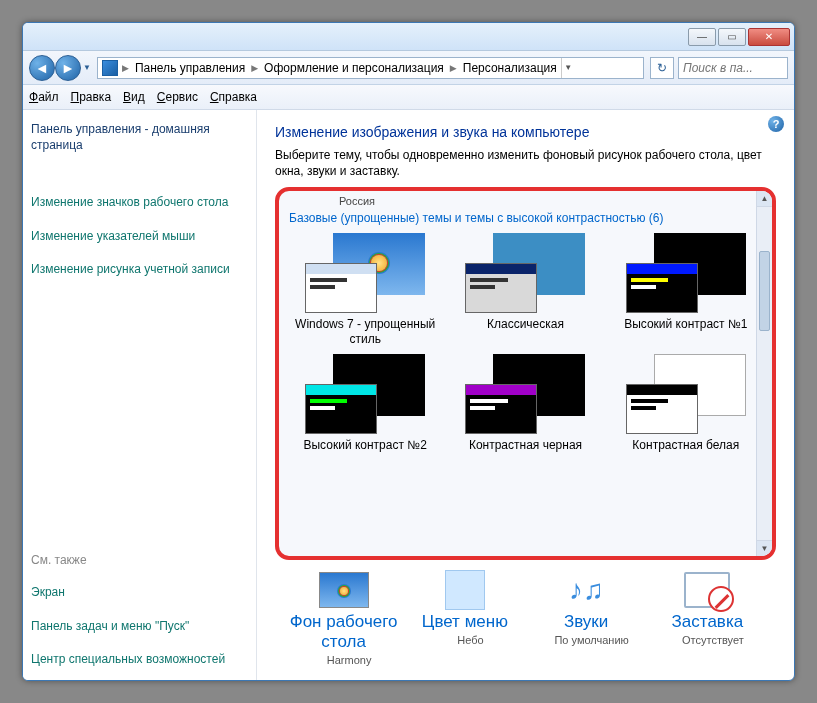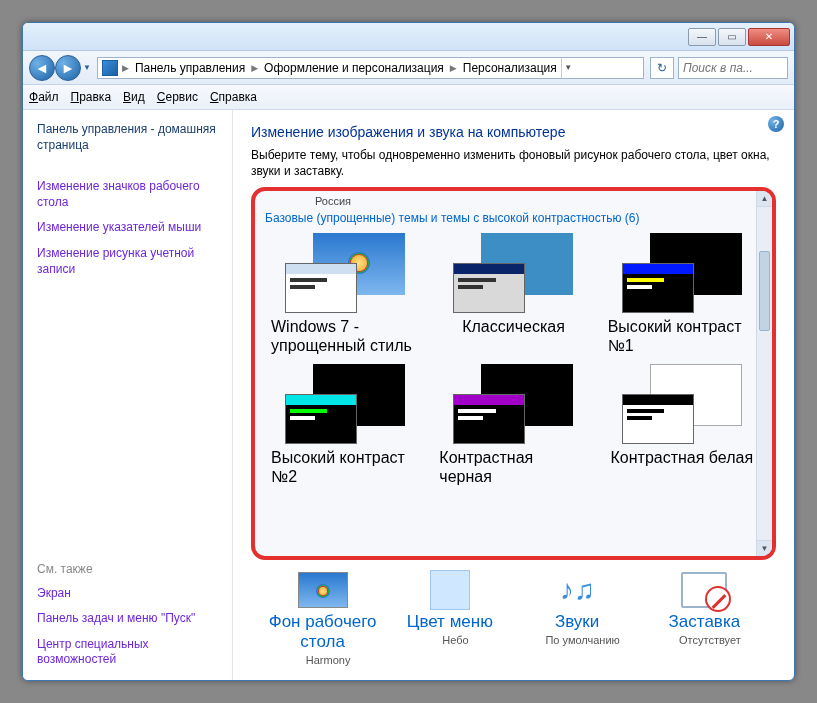--- a/index.html
+++ b/index.html
@@ -68,26 +68,26 @@
     height: 22px; background: linear-gradient(to bottom,#f7f9fd,#eaf0f9);
     border-bottom: 1px solid #d0dae8;
     display: flex; align-items: center; padding: 12px 6px; gap: 12px;
     font-size: 12px;
   }
   .menubar span { text-decoration: underline; text-decoration-color: transparent; }
   .menubar span::first-letter { text-decoration: underline; }
   
   .body { flex:1; display:flex; overflow:hidden; }
   .sidebar {
-    width: 210px; padding: 12px 14px;
+    width: 234px; padding: 12px 8px;
     background: #fff; border-right: 1px solid #e0e5ec;
-    display:flex; flex-direction:column; gap:10px;
+    display:flex; flex-direction:column; gap:18px;
     font-size: 12px;
   }
-  .sidebar .link { color: #6d28d9; cursor: pointer; line-height: 1.3; }
+  .sidebar .link { color: #0f766e; cursor: pointer; line-height: 1.3; }
   .sidebar .link.plain { color: #1a3e6e; }
   .sidebar .spacer { flex:1; }
   .sidebar .dim { color: #888; }
   .content { flex:1; position: relative; padding: 14px 18px 8px 18px; overflow:hidden; display:flex; flex-direction:column; }
   .help-icon {
     position: absolute; top: 6px; right: 10px;
     width: 16px; height: 16px; border-radius: 50%;
     background: radial-gradient(circle at 30% 30%, #6fb2e8, #1e62a6);
     color: #fff; font-size: 11px; font-weight: bold;
     display:flex; align-items:center; justify-content:center;
@@ -110,21 +110,21 @@
     width: 120px; height: 80px; position:relative;
   }
   .theme-thumb .bg { position:absolute; right:0; top:0; width:92px; height:62px; }
   .theme-thumb .fg {
     position:absolute; left:0; bottom:0; width:72px; height:50px;
     border:1px solid #666; background:#fff;
   }
   .theme-thumb .fg .tb { height:10px; }
   .theme-thumb .fg .body-area { padding:4px; display:flex; flex-direction:column; gap:3px; }
   .theme-thumb .fg .line { height:4px; width:60%; }
-  .theme-label { text-align:left; font-size:16px; line-height:1.2; min-height: 28px; }
+  .theme-label { text-align:center; font-size:12px; line-height:1.2; min-height: 28px; }
   .scrollbar { position:absolute; right:0; top:0; bottom:0; width:16px; background:#e9eef6; border-left:1px solid #cfd8e6; }
   .scrollbar .thumb { position:absolute; left:2px; right:2px; top:60px; height:80px; background:#c2d3e6; border:1px solid #9bb3cc; border-radius:2px; }
   .scrollbar .btn { position:absolute; left:0; right:0; height:16px; background:#dce6f3; display:flex; align-items:center; justify-content:center; font-size:8px; color:#555; }
   .scrollbar .btn.up { top:0; border-bottom:1px solid #cfd8e6; }
   .scrollbar .btn.dn { bottom:0; border-top:1px solid #cfd8e6; }
   
   .bottom-strip {
     display:flex; justify-content: space-around; align-items:flex-start;
     padding: 10px 12px 6px 12px; gap: 8px;
   }

